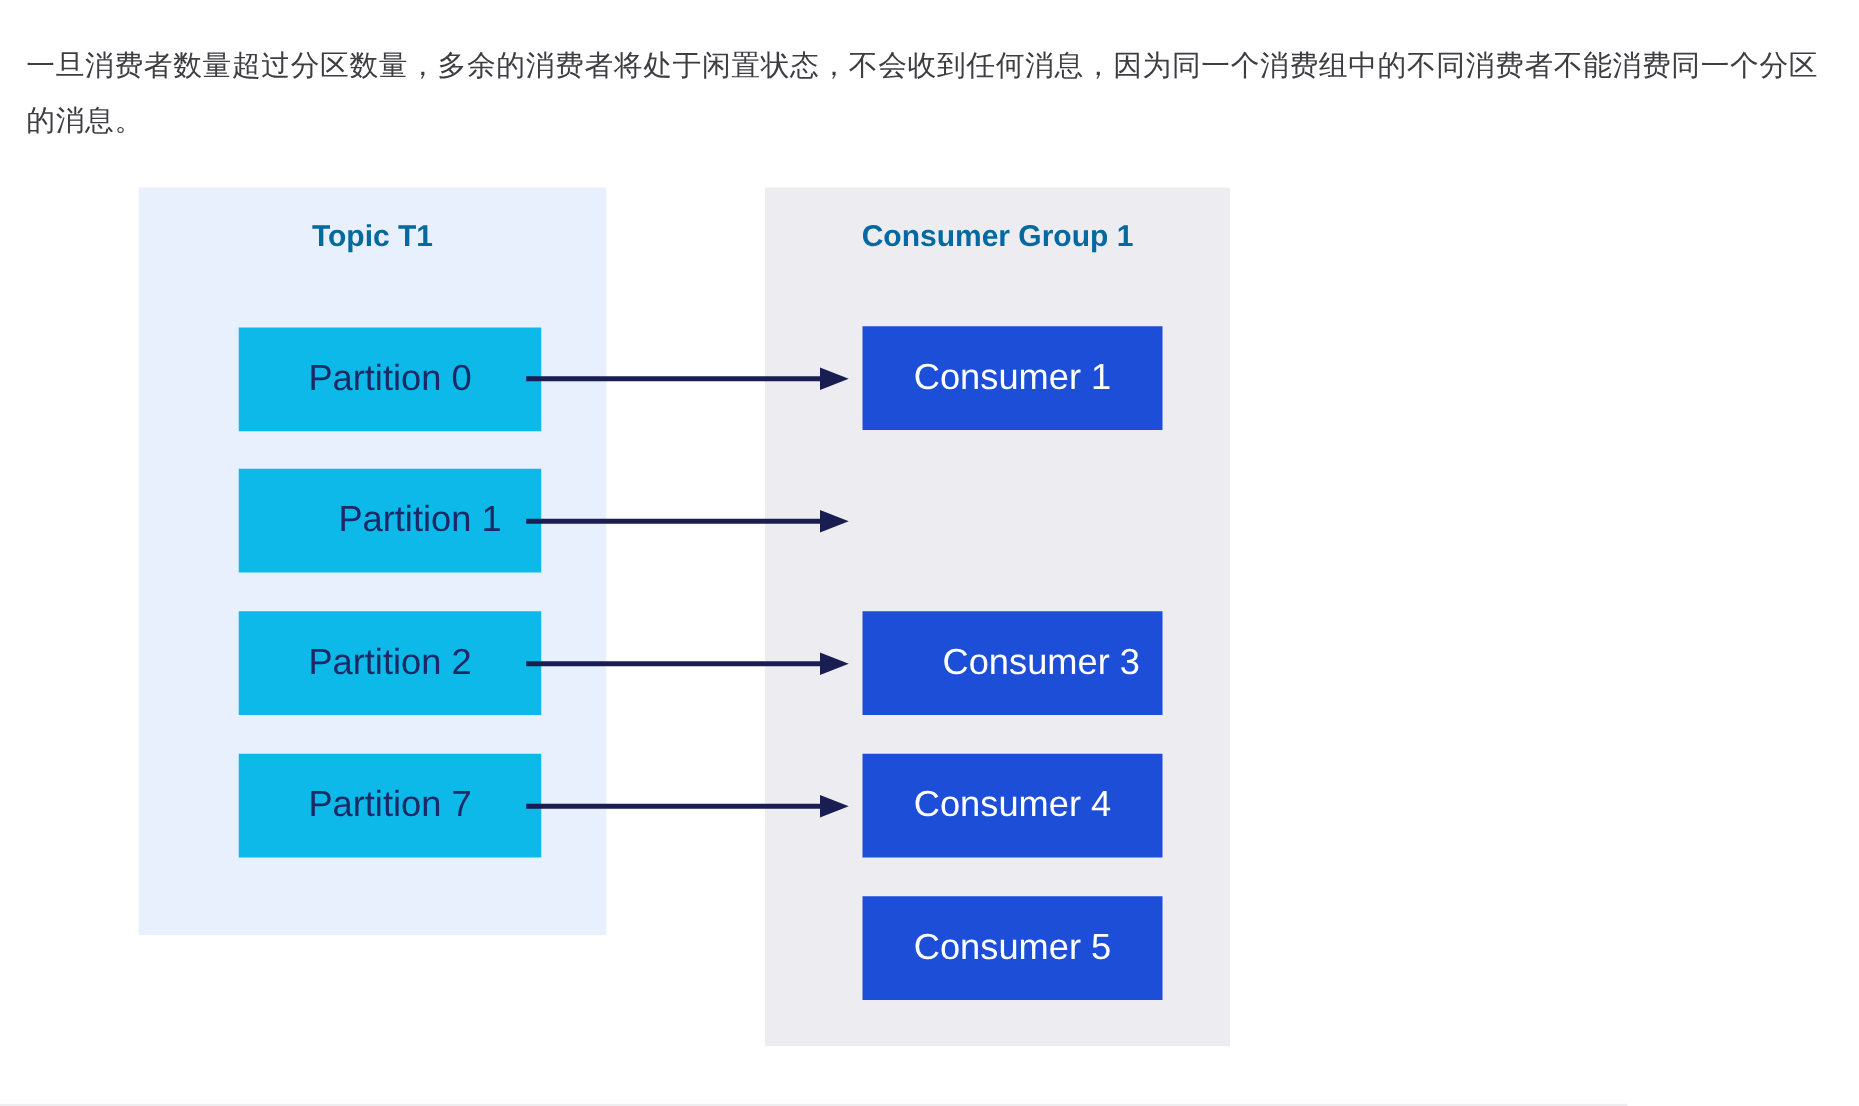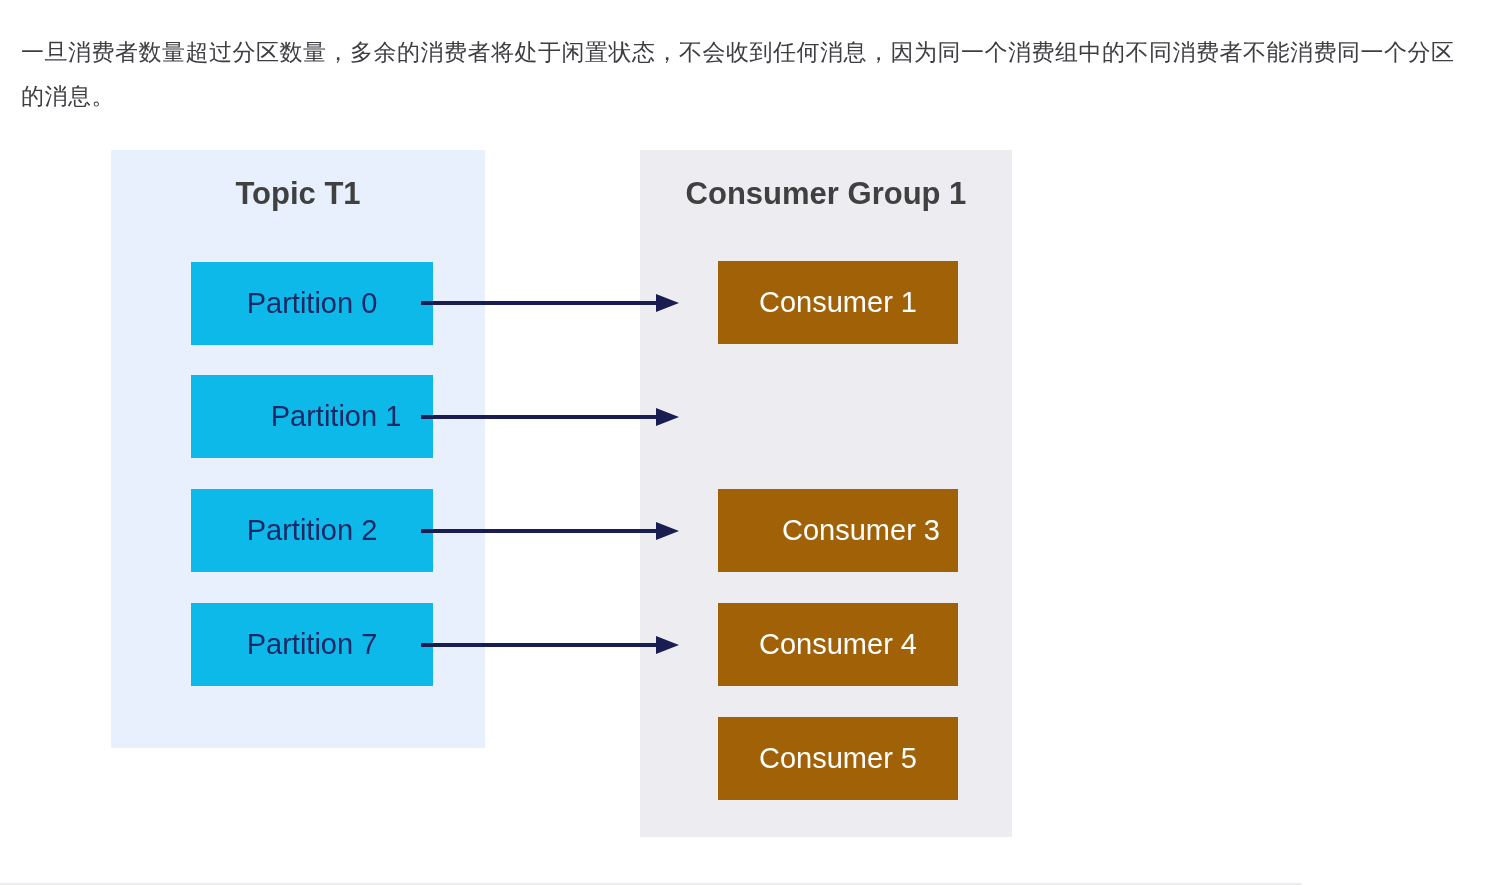--- a/index.html
+++ b/index.html
@@ -38,56 +38,56 @@
     position: absolute;
   }
   .panel-topic {
     left: 111px;
     top: 150px;
     width: 374px;
     height: 598px;
     background: #e7f0fc;
   }
   .panel-consumer {
-    left: 640px;
+    left: 612px;
     top: 150px;
     width: 372px;
     height: 687px;
     background: #ededf1;
   }
   .panel-title {
     position: absolute;
     left: 0;
     right: 0;
     top: 26px;
     text-align: center;
-    font-size: 31px;
+    font-size: 24px;
     font-weight: bold;
-    color: #404040;
+    color: #0369a1;
   }
   .box {
     position: absolute;
     display: flex;
     align-items: center;
     justify-content: center;
     font-size: 29px;
     margin-left: 12px;
   }
   .partition-box {
     left: 68px;
     width: 242px;
     height: 83px;
     background: #0db9e8;
     color: #1b2a66;
   }
   .consumer-box {
     left: 66px;
     width: 240px;
     height: 83px;
-    background: #a16207;
+    background: #1d4ed8;
     color: #ffffff;
   }
   .p0 { top: 112px; }
   .p1 { top: 225px; padding-left: 48px; }
   .p2 { top: 339px; }
   .p3 { top: 453px; }
   .c0 { top: 111px; }
   .c1 { top: 225px; }
   .c2 { top: 339px; padding-left: 46px; }
   .c3 { top: 453px; }

